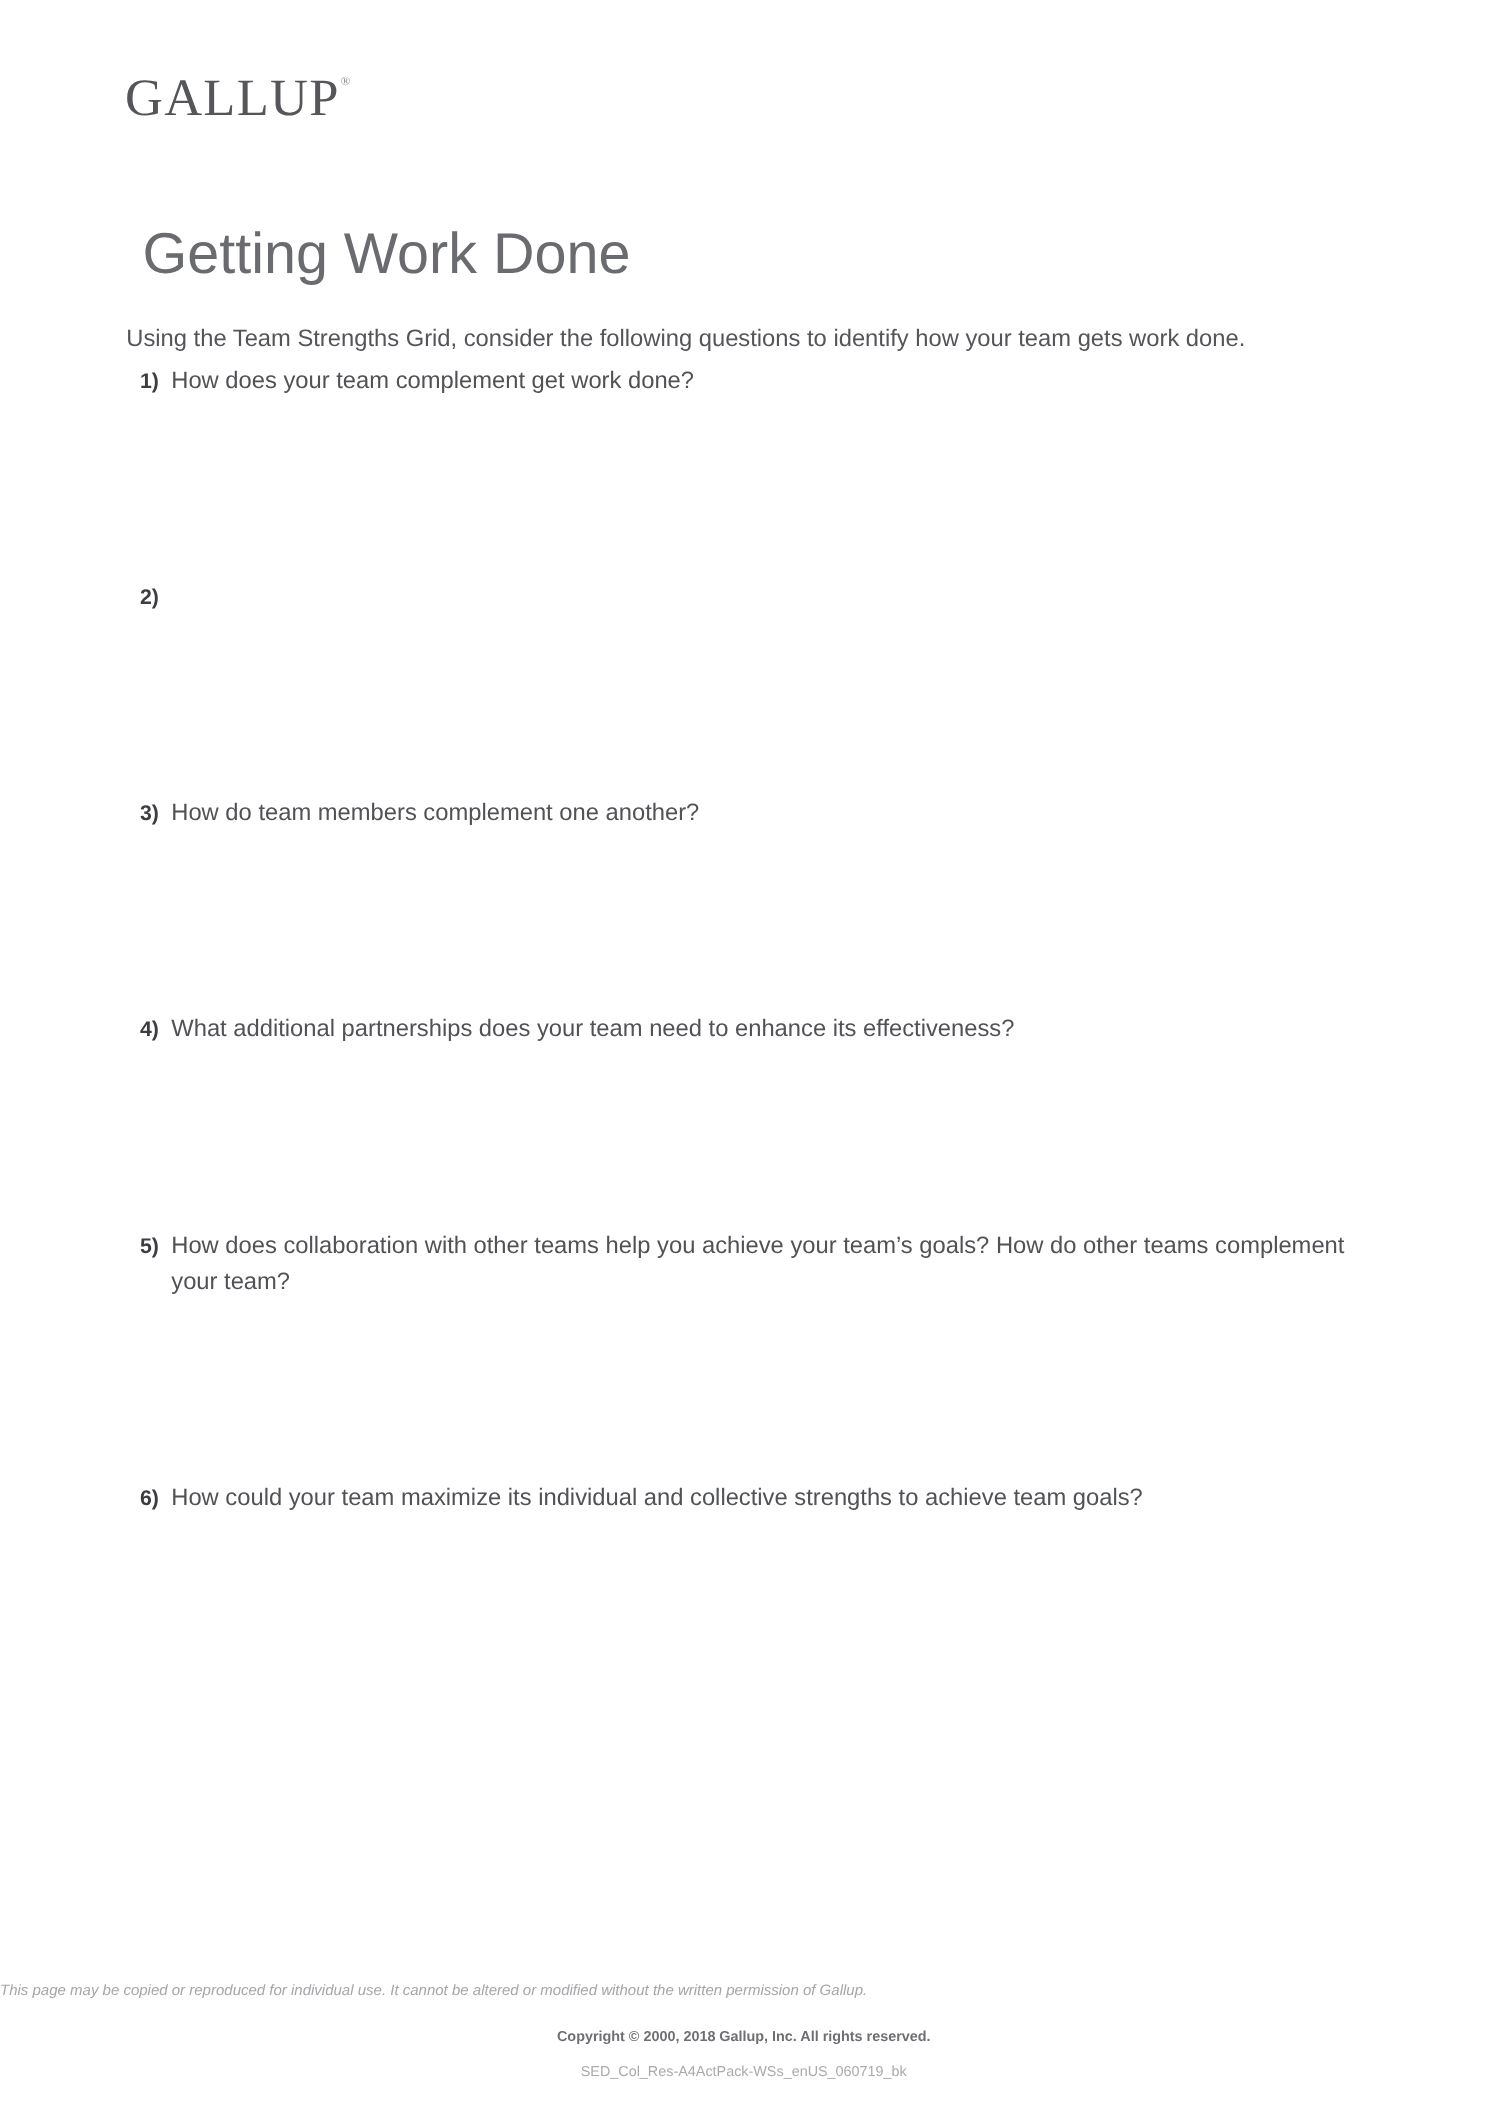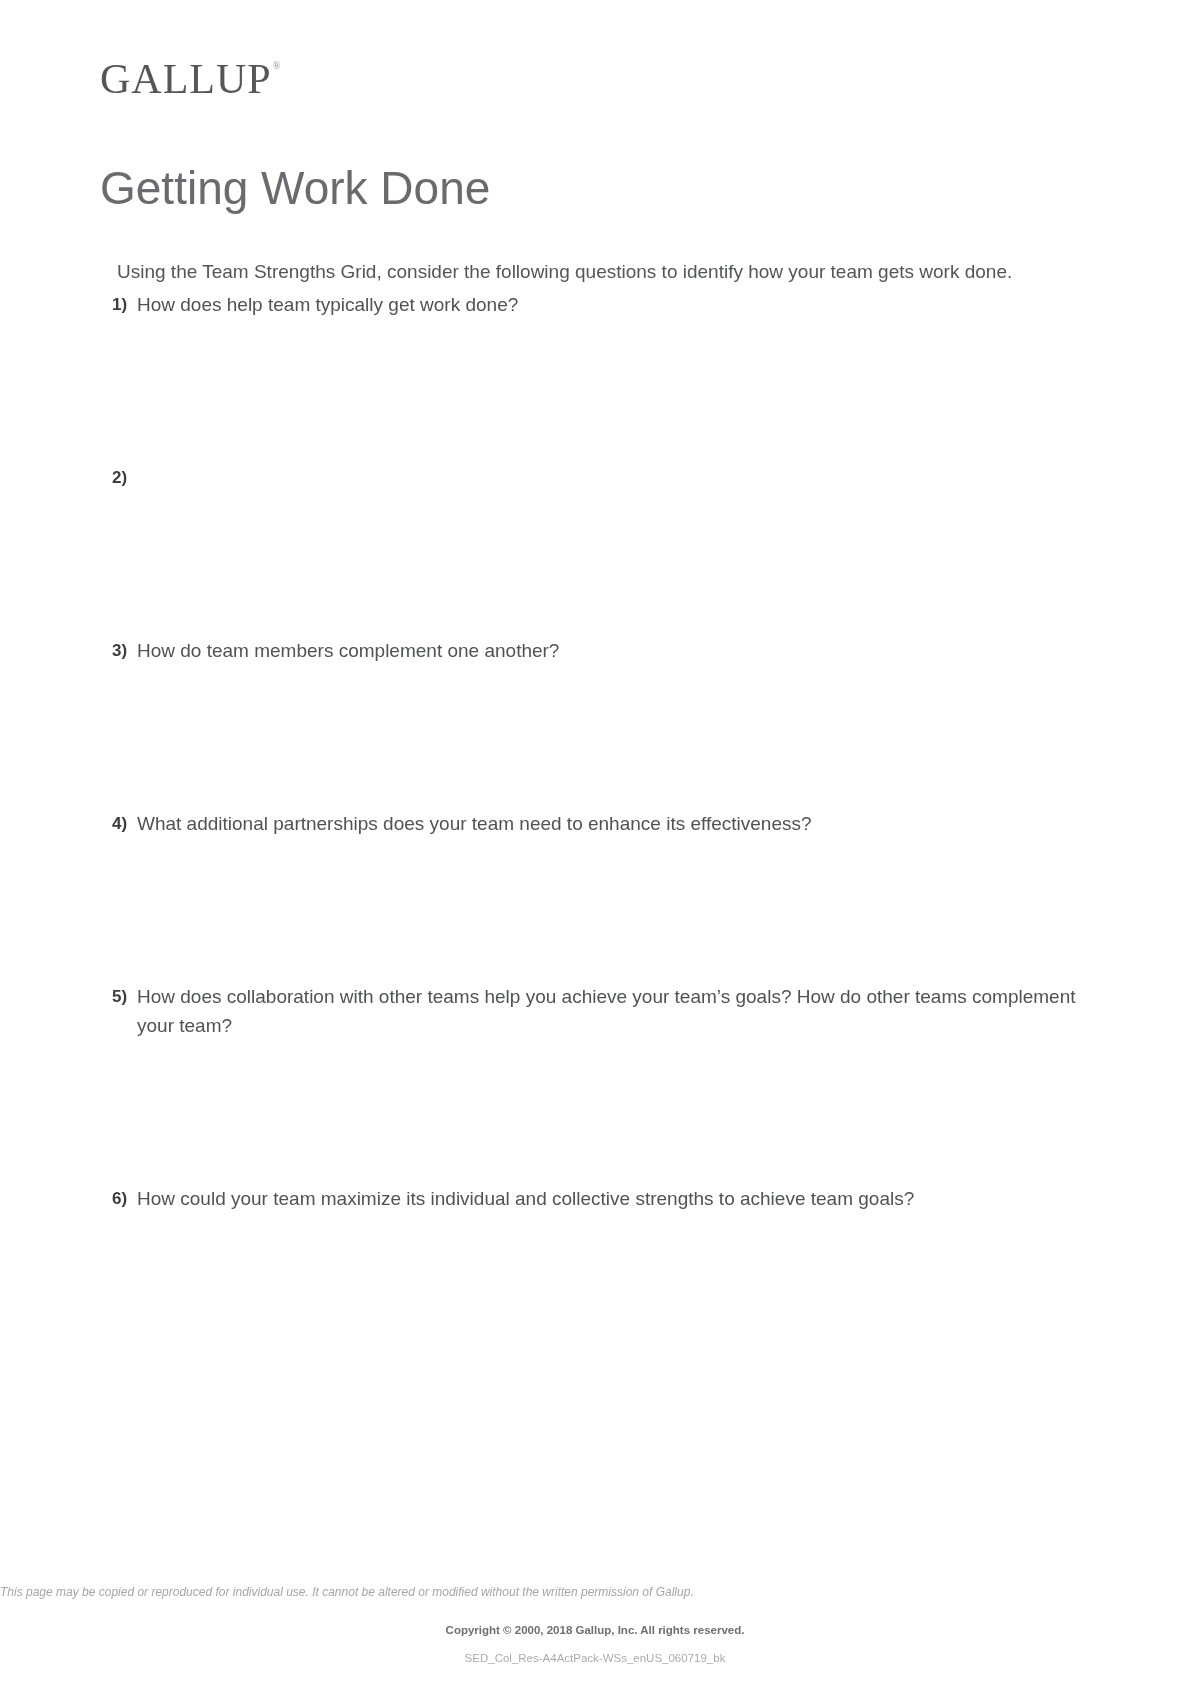--- a/index.html
+++ b/index.html
@@ -46,21 +46,21 @@
     font-weight: 300;
     line-height: 1.1;
     color: #6a6b6e;
     letter-spacing: 0px;
   }
 
   
   .intro {
     position: absolute;
     top: 258px;
-    left: 117px;
+    left: 101px;
     right: 90px;
     font-size: 19px;
     line-height: 27px;
     color: #545559;
   }
 
   
   .questions {
     position: absolute;
     top: 290px;
@@ -132,30 +132,30 @@
 </style>
 </head>
 <body>
 
 <div class="page">
 
   <div class="logo">
     <span>GALLUP</span><span class="reg-mark">®</span>
   </div>
 
-  <h1 class="title" style="margin:2px;">Getting Work Done</h1>
+  <h1 class="title" style="margin:16px;">Getting Work Done</h1>
 
   <p class="intro" style="margin:0;">Using the Team Strengths Grid, consider the following questions to identify how your team gets work done.</p>
 
   <div class="questions">
 
     <div class="question">
       <div class="q-num">1)</div>
       <div class="q-body">
-        <div class="q-text">How does help team typically get work done?</div>
+        <div class="q-text">How does your team complement get work done?</div>
         <div class="answer-space"></div>
       </div>
     </div>
 
     <div class="question">
       <div class="q-num">2)</div>
     </div>
 
     <div class="question">
       <div class="q-num">3)</div>

